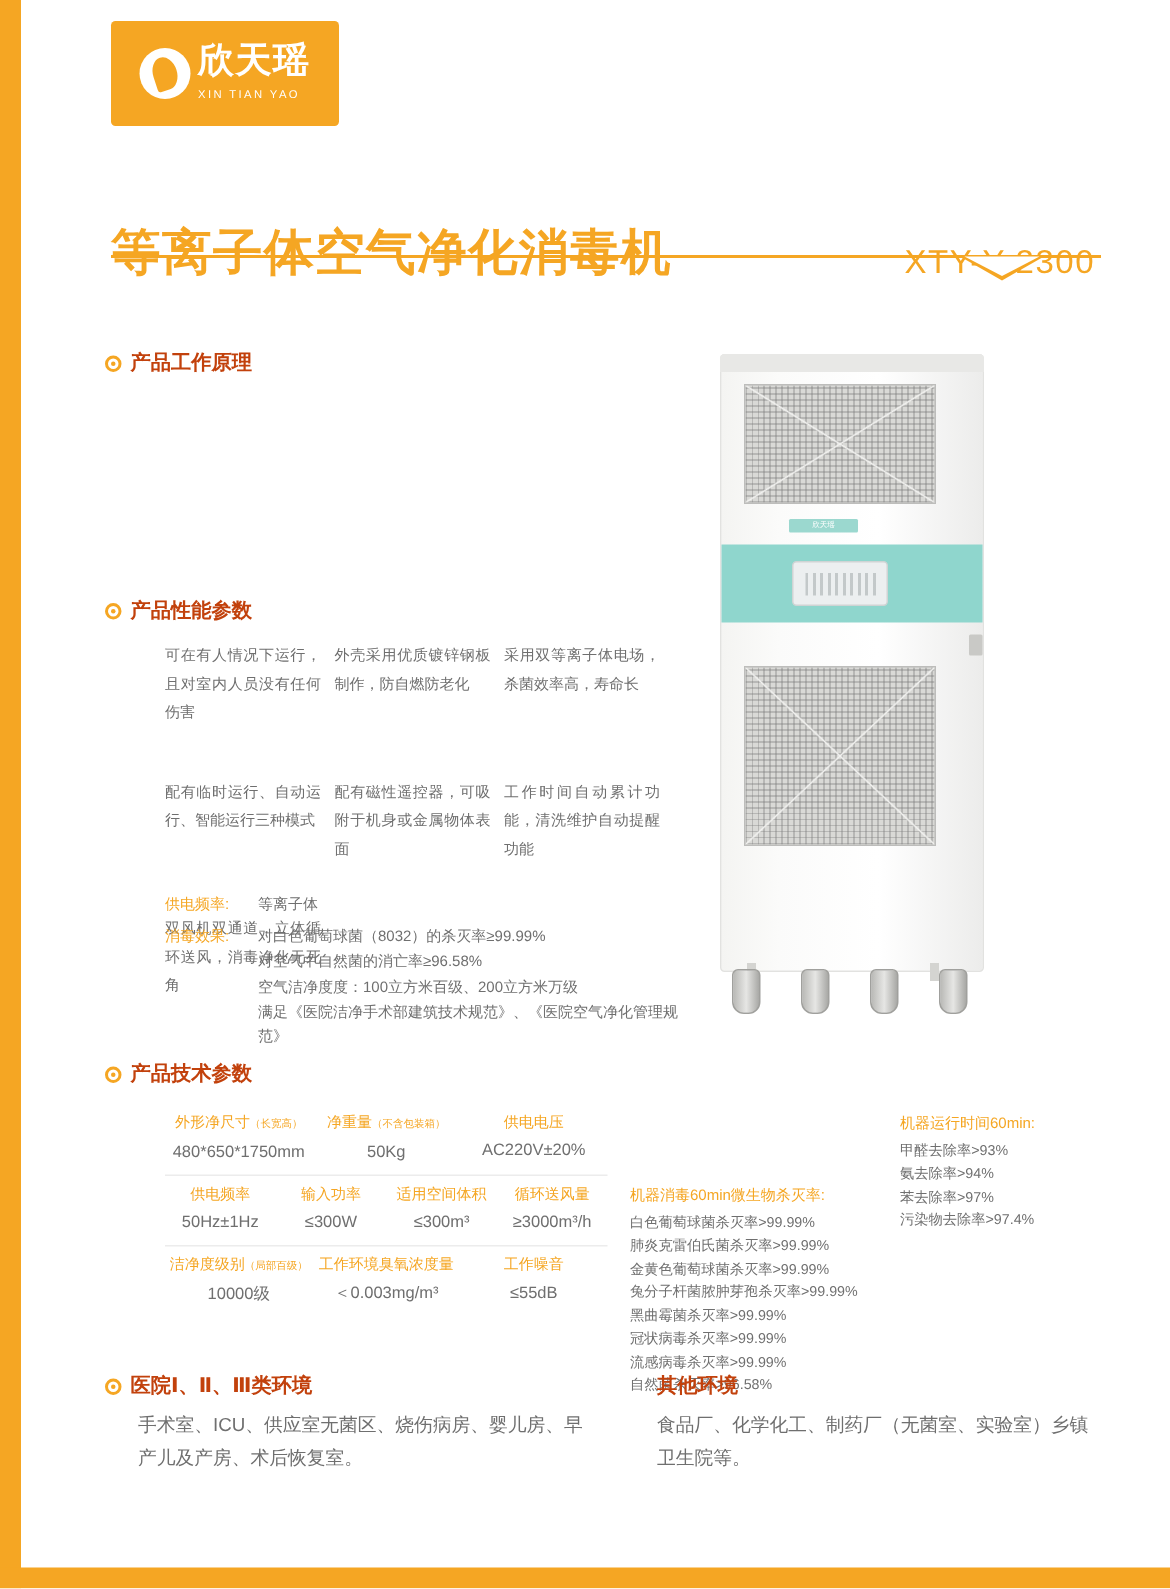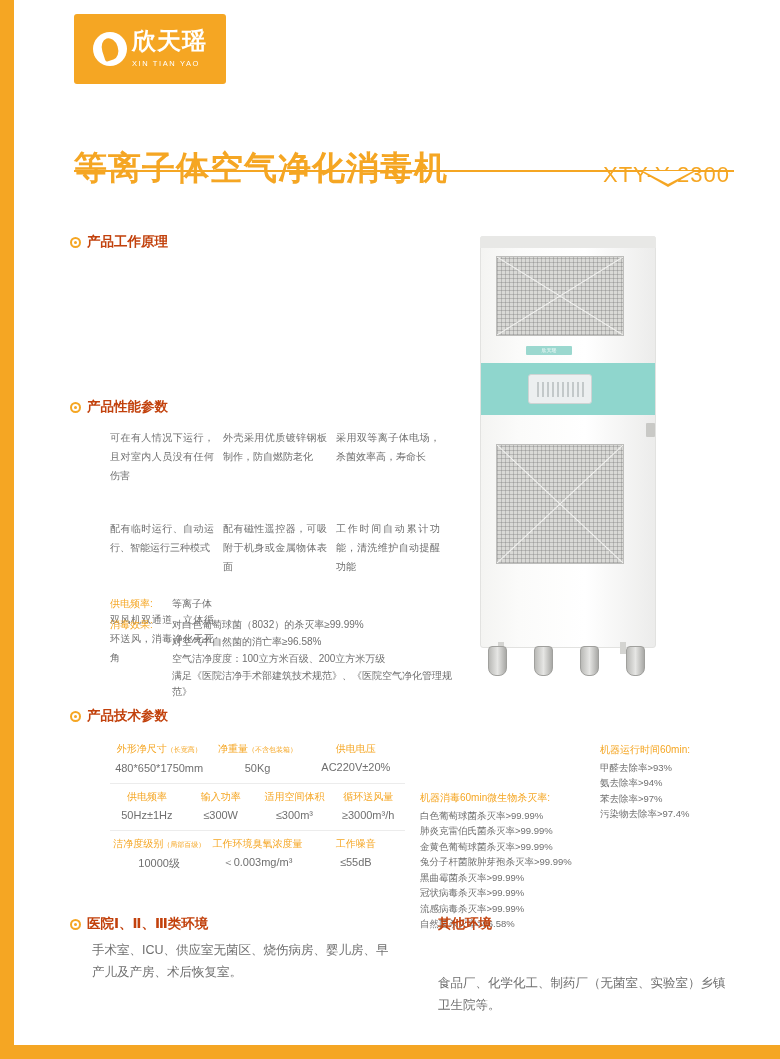--- a/index.html
+++ b/index.html
@@ -390,17 +390,17 @@
     <span class="sec-dot"></span>
     <span>医院Ⅰ、Ⅱ、Ⅲ类环境</span>
   </div>
   <div class="env-block" style="left:92px; top:939px; width:300px;">
     <div class="env-text">手术室、ICU、供应室无菌区、烧伤病房、婴儿房、早产儿及产房、术后恢复室。</div>
   </div>
 
   <div class="sec-head" style="left:438px; top:915px;">
     <span>其他环境</span>
   </div>
-  <div class="env-block" style="left:438px; top:972px; width:290px;">
+  <div class="env-block" style="left:438px; top:939px; width:290px;">
     <div class="env-text">食品厂、化学化工、制药厂（无菌室、实验室）乡镇卫生院等。</div>
   </div>
 
 </div>
 
 </body></html>

